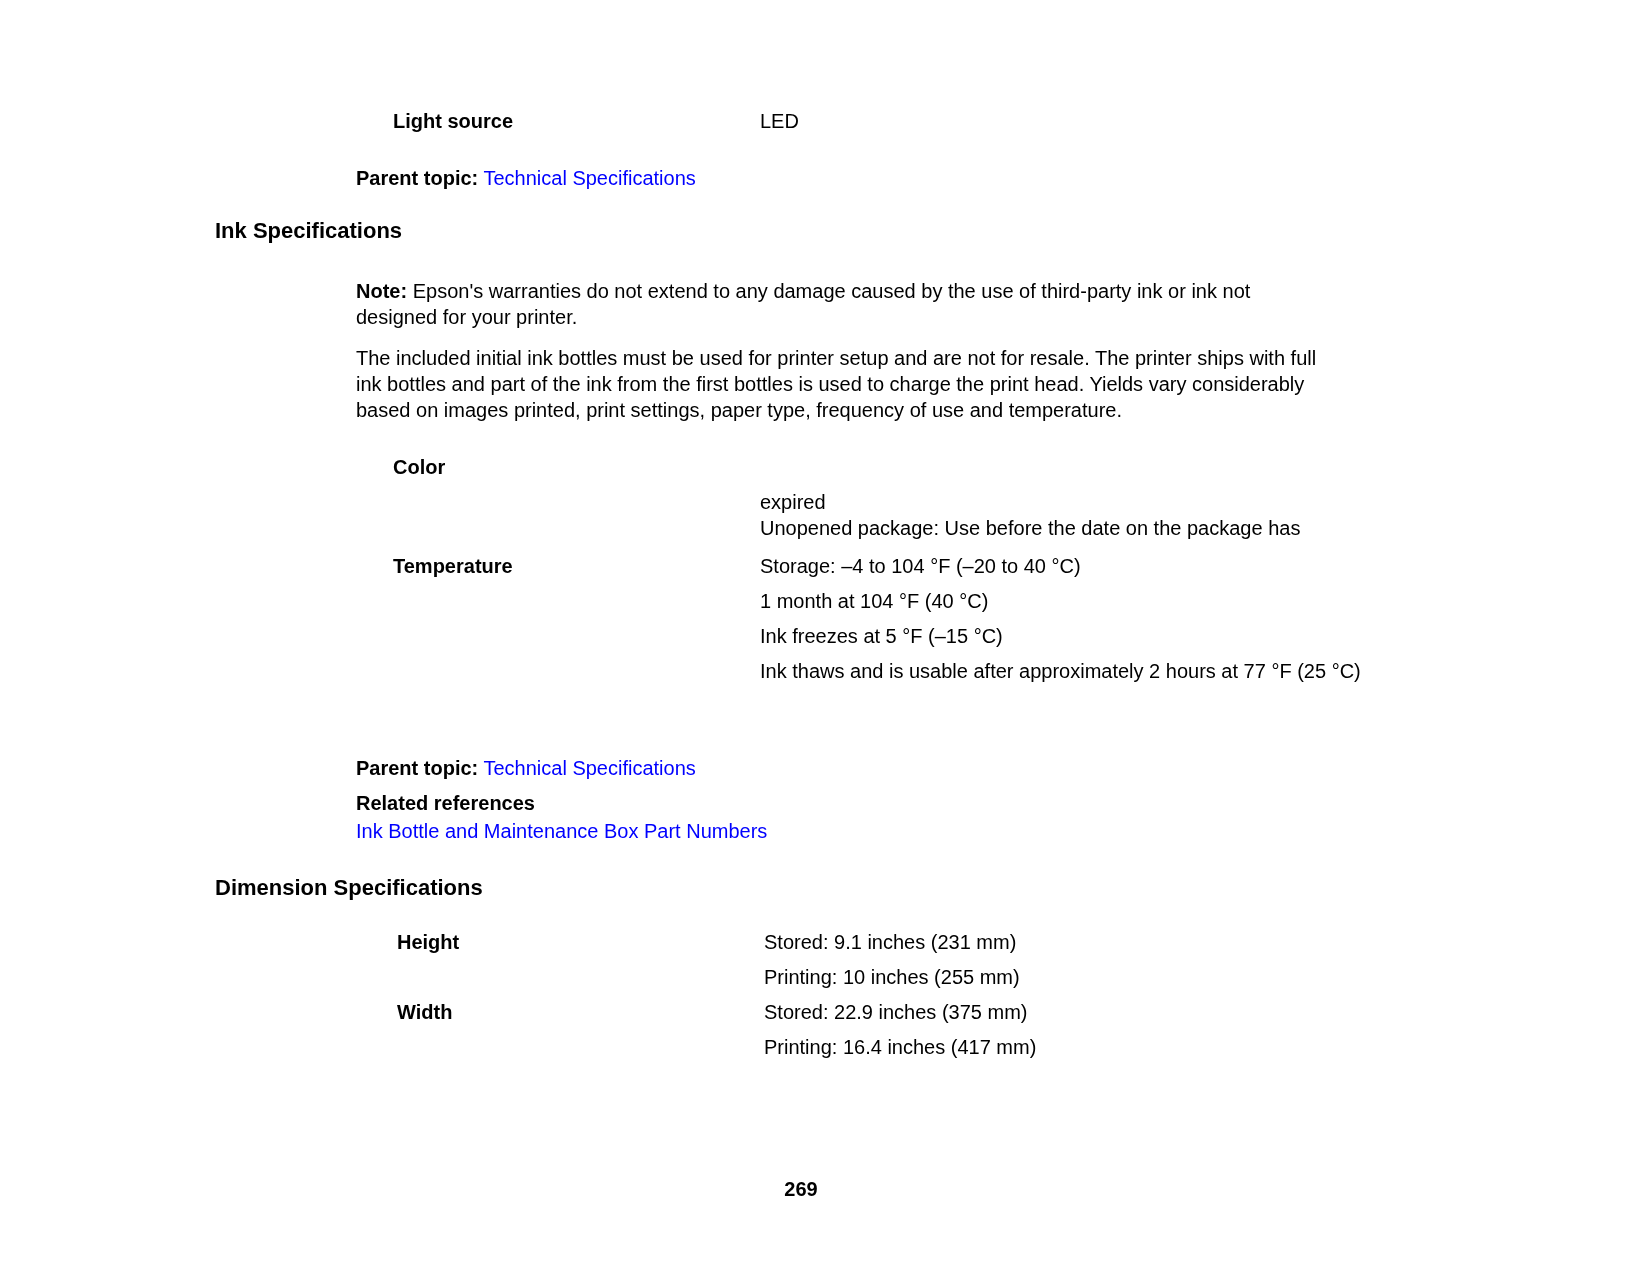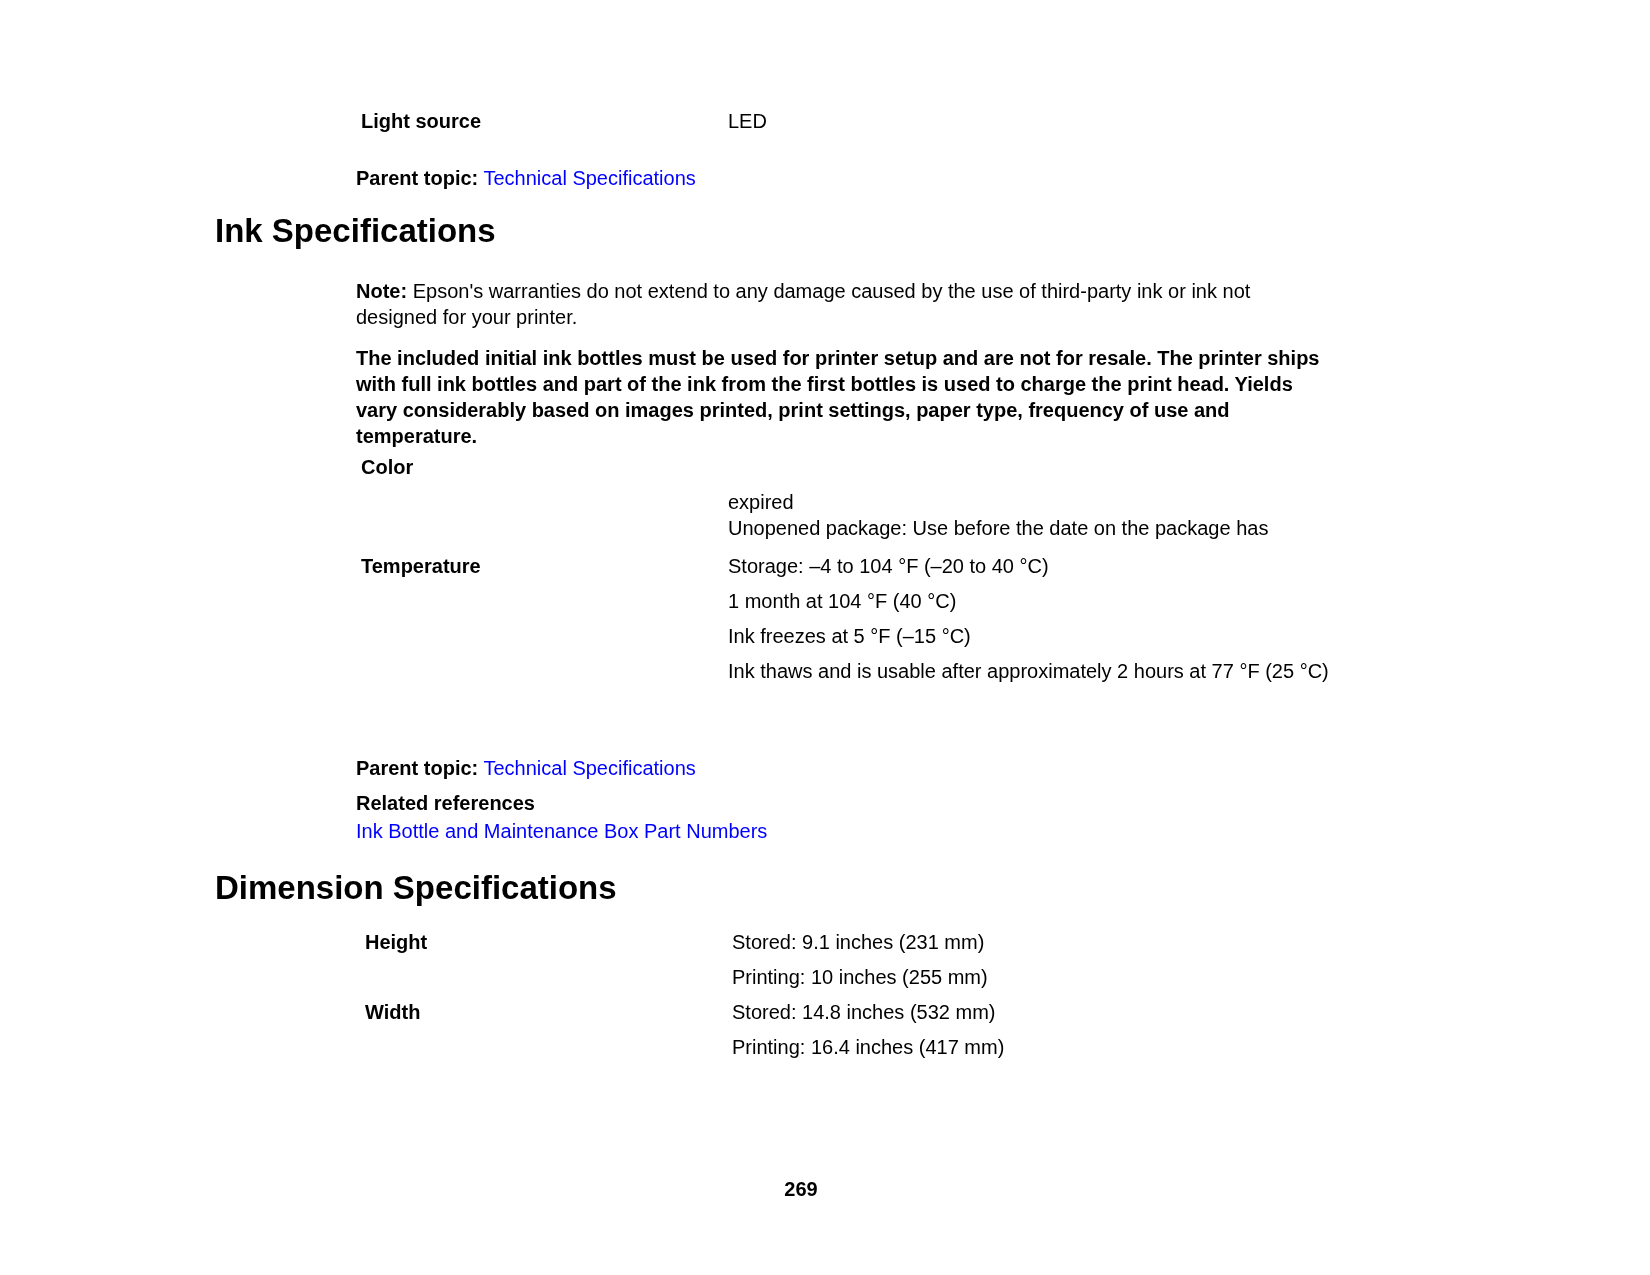--- a/index.html
+++ b/index.html
@@ -11,28 +11,28 @@
     background: #ffffff;
     font-family: "Liberation Sans", sans-serif;
     font-size: 20px;
     line-height: 26px;
     color: #000000;
     overflow: hidden;
   }
   .abs { position: absolute; }
   .b { font-weight: bold; }
   h1.section-heading {
-    font-size: 33px;
+    font-size: 22px;
     line-height: 40px;
     font-weight: bold;
     color: #000000;
     white-space: nowrap;
   }
   .para { width: 975px; }
-  .spec-table { width: 1000px; }
+  .spec-table { width: 1000px; margin-left: 32px; }
   .spec-row { display: flex; margin-bottom: 9px; }
   .spec-row.tall { margin-bottom: 12px; }
   .spec-label { width: 367px; flex-shrink: 0; font-weight: bold; }
   .spec-value { width: 625px; }
   .spec-line { line-height: 26px; }
   a.doc-link { color: #0000FF; text-decoration: none; cursor: pointer; }
   .pt-row { white-space: nowrap; }
   .page-number { width: 1570px; text-align: center; font-weight: bold; }
 </style>
 </head>
@@ -54,21 +54,21 @@
     <a class="doc-link">Technical Specifications</a>
   </div>
 
   <h1 class="abs section-heading" style="left:215px; top:211px;">Ink Specifications</h1>
 
   <div class="abs para" style="left:356px; top:278px;">
     <span class="b">Note:</span>
     <span>Epson's warranties do not extend to any damage caused by the use of third-party ink or ink not designed for your printer.</span>
   </div>
 
-  <div class="abs para" style="left:356px; top:345px;font-weight:bold;">The included initial ink bottles must be used for printer setup and are not for resale. The printer ships with full ink bottles and part of the ink from the first bottles is used to charge the print head. Yields vary considerably based on images printed, print settings, paper type, frequency of use and temperature.</div>
+  <div class="abs para" style="left:356px; top:345px;">The included initial ink bottles must be used for printer setup and are not for resale. The printer ships with full ink bottles and part of the ink from the first bottles is used to charge the print head. Yields vary considerably based on images printed, print settings, paper type, frequency of use and temperature.</div>
 
   <div class="abs spec-table" style="left:361px; top:454px;">
 
     <div class="spec-row">
       <div class="spec-label">Color</div>
     </div>
 
 
     <div class="spec-row tall">
       <div class="spec-label"></div>
@@ -132,21 +132,21 @@
     <div class="spec-row">
       <div class="spec-label"></div>
       <div class="spec-value">
         <div class="spec-line">Printing: 10 inches (255 mm)</div>
       </div>
     </div>
 
     <div class="spec-row">
       <div class="spec-label">Width</div>
       <div class="spec-value">
-        <div class="spec-line">Stored: 14.8 inches (532 mm)</div>
+        <div class="spec-line">Stored: 22.9 inches (375 mm)</div>
       </div>
     </div>
 
     <div class="spec-row">
       <div class="spec-label"></div>
       <div class="spec-value">
         <div class="spec-line">Printing: 16.4 inches (417 mm)</div>
       </div>
     </div>
 

